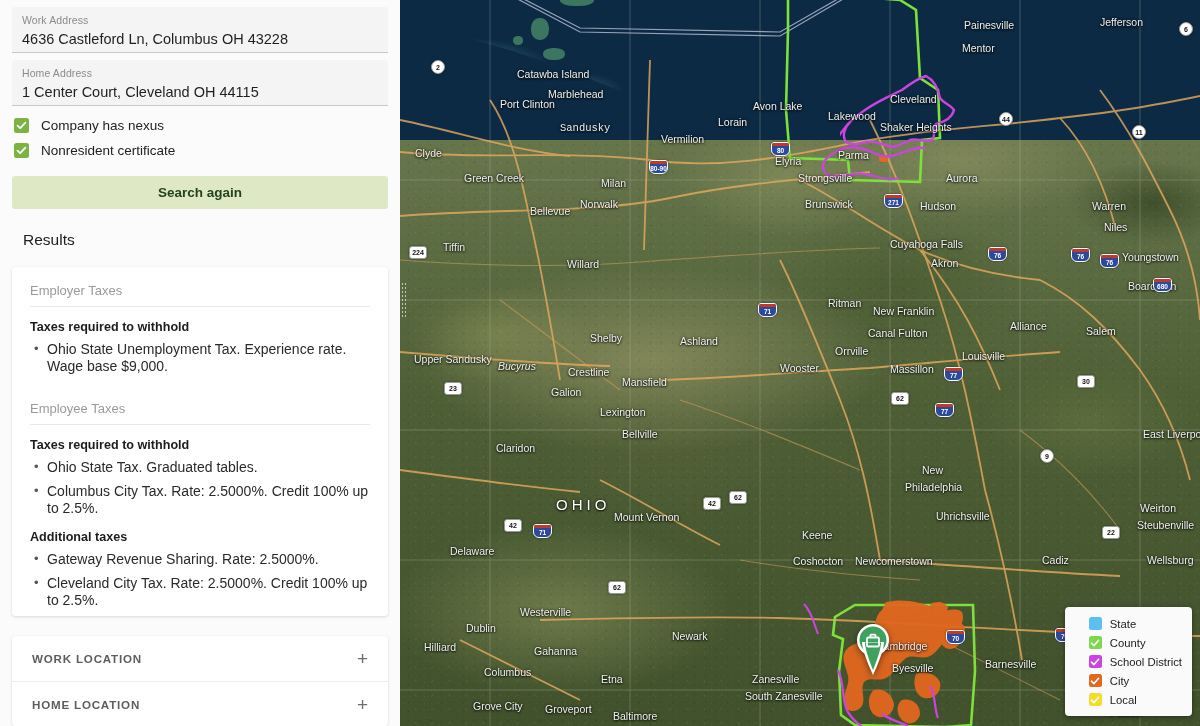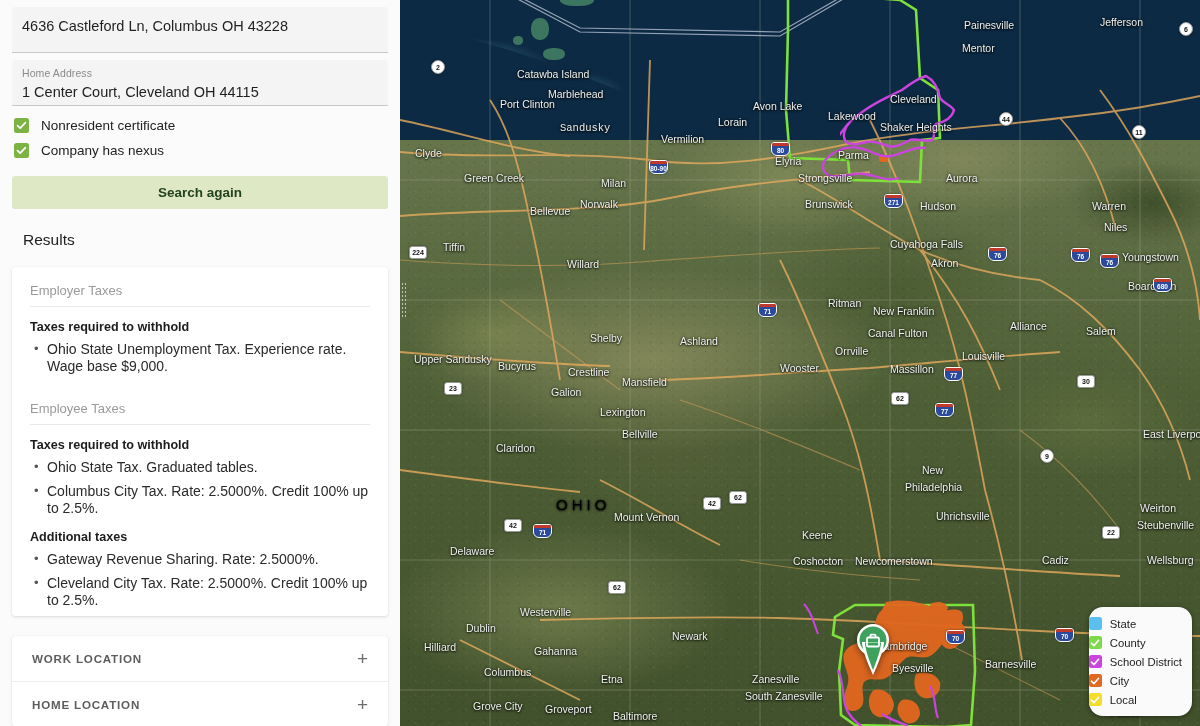--- a/index.html
+++ b/index.html
@@ -200,21 +200,21 @@
   .mlabel {
     position: absolute;
     color: #eef1ee;
     font-size: 10.5px;
     font-family: "Liberation Sans", sans-serif;
     text-shadow: 0 0 3px rgba(0,0,0,.85), 0 1px 2px rgba(0,0,0,.75);
     white-space: nowrap;
     pointer-events: none;
   }
   .mlabel.state {
-    font-size: 15px; letter-spacing: 4px; color: #000000; font-weight: 400;
+    font-size: 15px; letter-spacing: 4px; color: #ffffff; font-weight: 400;
   }
 
   
   .shield {
     position: absolute;
     display: flex; align-items: center; justify-content: center;
     font-size: 7px; font-weight: 700; color: #111;
     background: #fff; border: 1px solid #999; border-radius: 3px;
     width: 18px; height: 13px;
     box-shadow: 0 0 2px rgba(0,0,0,.5);
@@ -232,67 +232,68 @@
 
   
   .pin {
     position: absolute; width: 42px; height: 56px;
     filter: drop-shadow(0 2px 3px rgba(0,0,0,.5));
   }
 
   
   .legend {
     position: absolute; right: 8px; bottom: 10px;
-    background: #fafafa; border-radius: 14px;
+    background: #fafafa; border-radius: 4px;
     box-shadow: 0 1px 5px rgba(0,0,0,.45);
-    padding: 7px 10px 7px 0;
+    padding: 7px 10px 7px 24px;
     z-index: 30;
   }
   .leg-row { display: flex; align-items: center; height: 19px; cursor: pointer; }
   .leg-box {
     width: 13px; height: 13px; border-radius: 2.5px;
     display: flex; align-items: center; justify-content: center;
     flex: 0 0 auto;
   }
   .leg-label { font-size: 11.3px; color: #222; margin-left: 8px; }
 </style>
 </head>
 <body>
 
 <div class="app">
 
   <aside class="sidebar">
 
     <div class="form-area">
 
       <div class="field">
+        <div class="field-label">Work Address</div>
         <div class="field-value" title="Work Address">4636 Castleford Ln, Columbus OH 43228</div>
       </div>
 
       <div class="field">
         <div class="field-label">Home Address</div>
         <div class="field-value" title="Home Address">1 Center Court, Cleveland OH 44115</div>
+      </div>
+
+      <div class="check-row">
+        <span class="cbox">
+          <svg width="11" height="11" viewBox="0 0 11 11">
+              <path d="M1.5 5.6 L4.2 8.2 L9.4 2.6" stroke="#ffffff" stroke-width="1.7" fill="none" stroke-linecap="round" stroke-linejoin="round"></path>
+            </svg>
+        </span>
+        <span class="check-label">Company has nexus</span>
       </div>
 
       <div class="check-row">
         <span class="cbox">
           <svg width="11" height="11" viewBox="0 0 11 11">
               <path d="M1.5 5.6 L4.2 8.2 L9.4 2.6" stroke="#ffffff" stroke-width="1.7" fill="none" stroke-linecap="round" stroke-linejoin="round"></path>
             </svg>
         </span>
         <span class="check-label">Nonresident certificate</span>
-      </div>
-
-      <div class="check-row">
-        <span class="cbox">
-          <svg width="11" height="11" viewBox="0 0 11 11">
-              <path d="M1.5 5.6 L4.2 8.2 L9.4 2.6" stroke="#ffffff" stroke-width="1.7" fill="none" stroke-linecap="round" stroke-linejoin="round"></path>
-            </svg>
-        </span>
-        <span class="check-label">Company has nexus</span>
       </div>
 
       <button class="search-btn">Search again</button>
     </div>
 
     <div class="results-title">Results</div>
 
     <div class="card">
       <div class="sec-title">Employer Taxes</div>
       <div class="sub-head">Taxes required to withhold</div>
@@ -480,21 +481,21 @@
         <div class="mlabel" style="left: 737px; top: 519px;">Steubenville</div>
         <div class="mlabel" style="left: 747px; top: 554px;">Wellsburg</div>
         <div class="mlabel" style="left: 642px; top: 554px;">Cadiz</div>
         <div class="mlabel" style="left: 428px; top: 297px;">Ritman</div>
         <div class="mlabel" style="left: 380px; top: 362px;">Wooster</div>
         <div class="mlabel" style="left: 435px; top: 345px;">Orrville</div>
         <div class="mlabel" style="left: 280px; top: 335px;">Ashland</div>
         <div class="mlabel" style="left: 222px; top: 376px;">Mansfield</div>
         <div class="mlabel" style="left: 190px; top: 332px;">Shelby</div>
         <div class="mlabel" style="left: 168px; top: 366px;">Crestline</div>
-        <div class="mlabel" style="left: 98px; top: 360px;">Bucyrus</div>
+        <div class="mlabel" style="left: 98px; top: 360px; font-style: italic;">Bucyrus</div>
         <div class="mlabel" style="left: 151px; top: 386px;">Galion</div>
         <div class="mlabel" style="left: 200px; top: 406px;">Lexington</div>
         <div class="mlabel" style="left: 222px; top: 428px;">Bellville</div>
         <div class="mlabel" style="left: 96px; top: 442px;">Claridon</div>
         <div class="mlabel" style="left: 14px; top: 353px;">Upper Sandusky</div>
         <div class="mlabel" style="left: 43px; top: 241px;">Tiffin</div>
         <div class="mlabel" style="left: 167px; top: 258px;">Willard</div>
         <div class="mlabel" style="left: 130px; top: 205px;">Bellevue</div>
         <div class="mlabel" style="left: 180px; top: 198px;">Norwalk</div>
         <div class="mlabel" style="left: 201px; top: 177px;">Milan</div>

